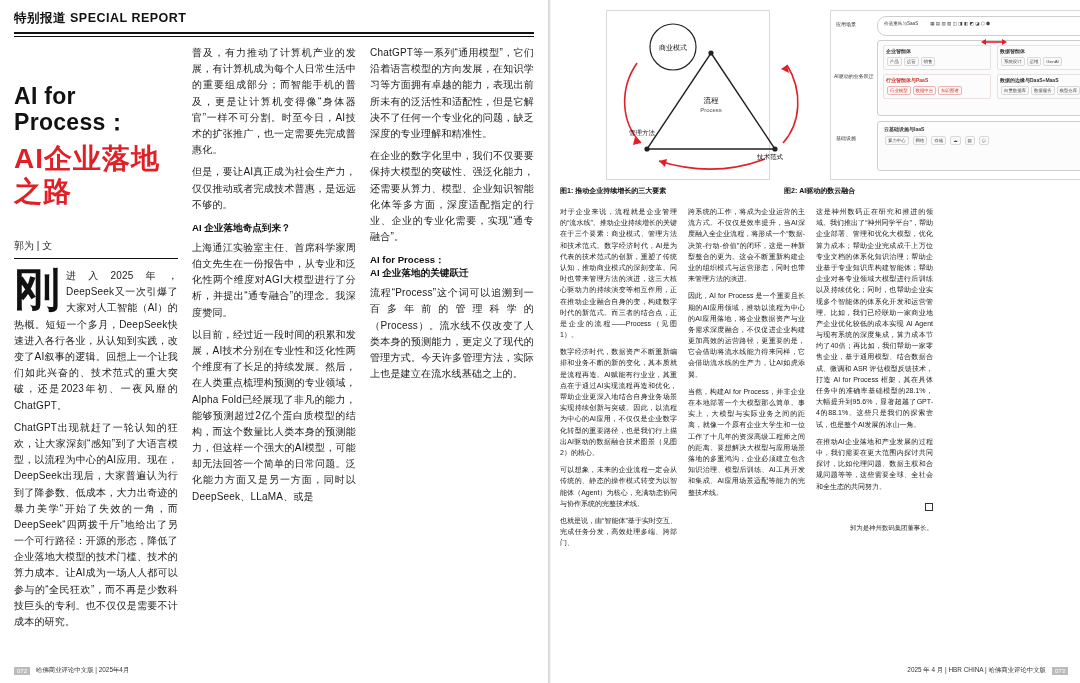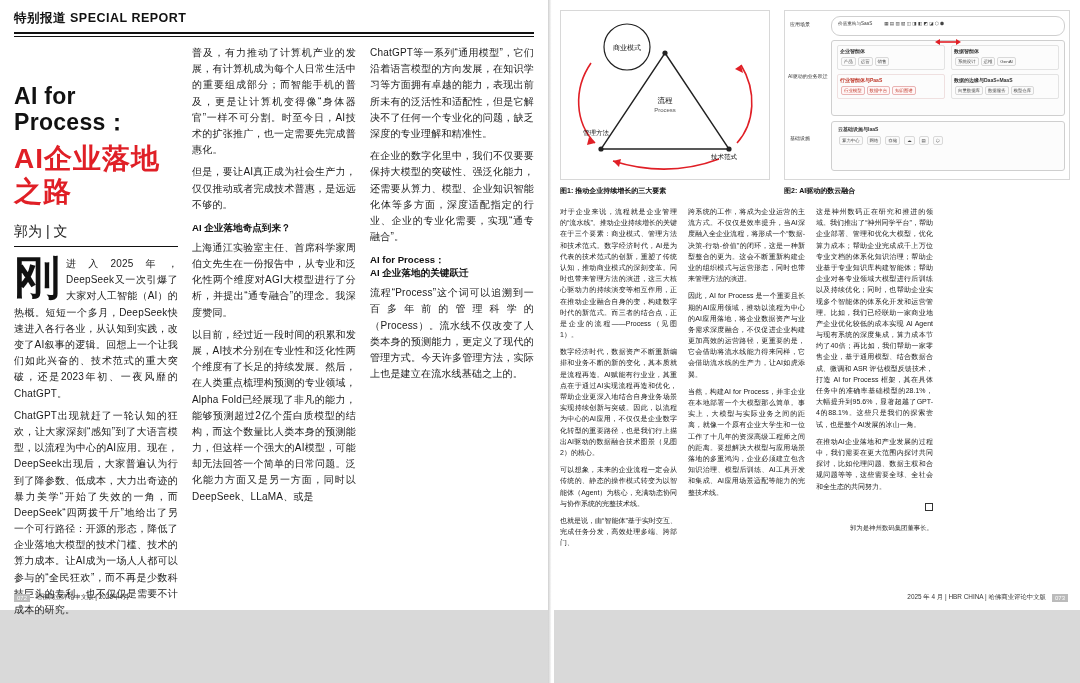--- a/index.html
+++ b/index.html
@@ -3,21 +3,21 @@
 <meta charset="utf-8">
 <style>
   html,body{margin:0;padding:0;}
   body{
     width:1080px;height:683px;
     background:#d9d9d9;
     font-family:"Liberation Sans", sans-serif;
     overflow:hidden;
   }
   .spread{position:relative;width:1080px;height:683px;display:flex;}
-  .page{background:#fff;position:relative;height:610px;}
+  .page{background:#fff;position:relative;height:683px;}
   .page-left{width:548px;}
   .page-right{width:532px;}
   .gutter{position:absolute;left:548px;top:0;width:6px;height:683px;
     background:linear-gradient(to right,#cfcfcf,#ffffff 60%);z-index:5;}
 
   
   .lp-inner{position:absolute;left:14px;top:10px;width:520px;height:660px;}
   .sr-head{font-size:12.5px;font-weight:bold;letter-spacing:.5px;color:#111;}
   .rule-thick{border-top:2px solid #111;margin-top:5px;}
   .rule-thin{border-top:1px solid #111;margin-top:2px;}
@@ -25,40 +25,40 @@
   .cols{display:flex;gap:14px;margin-top:8px;}
   .col{width:164px;}
   .col1{width:164px;}
   .col2{width:164px;}
   .col3{width:164px;}
 
   .title-en{font-size:23px;font-weight:bold;color:#111;letter-spacing:.3px;
     line-height:1.15;margin-top:38px;}
   .title-cn{font-size:28px;font-weight:bold;color:#e01f26;line-height:1.2;
     margin-top:6px;letter-spacing:1px;}
-  .byline{font-size:14px;color:#222;margin-top:14px;}
+  .byline{font-size:10px;color:#222;margin-top:30px;}
   .byline-rule{border-top:1px solid #111;margin-top:5px;width:100%;}
 
   .dropcap-wrap{margin-top:9px;}
   .dropcap{float:left;font-size:46px;line-height:40px;font-weight:bold;
     color:#111;margin:2px 6px 0 0;font-family:"Liberation Serif",serif;}
   p.body{font-size:10px;line-height:1.62;color:#1a1a1a;text-align:justify;
     margin:0 0 6px 0;letter-spacing:.2px;}
   .sec-h{font-size:9.6px;font-weight:bold;color:#111;margin:9px 0 5px 0;line-height:1.35;}
 
   .footer-l{position:absolute;left:14px;bottom:8px;font-size:6.4px;color:#333;
     display:flex;align-items:center;gap:6px;}
   .fnum{background:#bbb;color:#fff;padding:1px 3px;font-size:6px;}
 
   
   .rp-inner{position:absolute;left:12px;top:10px;width:508px;height:660px;}
   .fig-area{display:flex;gap:14px;}
   .fig1{width:210px;}
   .fig2{width:284px;}
-  .fig-box{border:1px solid #d8d8d8;background:#fff;position:relative;}
+  .fig-box{border:1px solid #d8d8d8;background:#fff;position:relative;margin-left:46px;}
   .fig-cap{font-size:7px;font-weight:bold;color:#111;margin-top:6px;}
 
   .rcols{display:flex;gap:11px;margin-top:10px;}
   .rcol{width:117px;}
   p.rbody{font-size:7px;line-height:1.6;color:#1a1a1a;text-align:justify;margin:0 0 6px 0;}
   .rsig{font-size:6.4px;color:#333;margin-top:8px;text-align:right;}
   .footer-r{position:absolute;right:12px;bottom:8px;font-size:6.4px;color:#333;
     display:flex;align-items:center;gap:6px;}
   .endmark{display:inline-block;width:6px;height:6px;border:1px solid #333;
     margin-left:3px;vertical-align:middle;}

